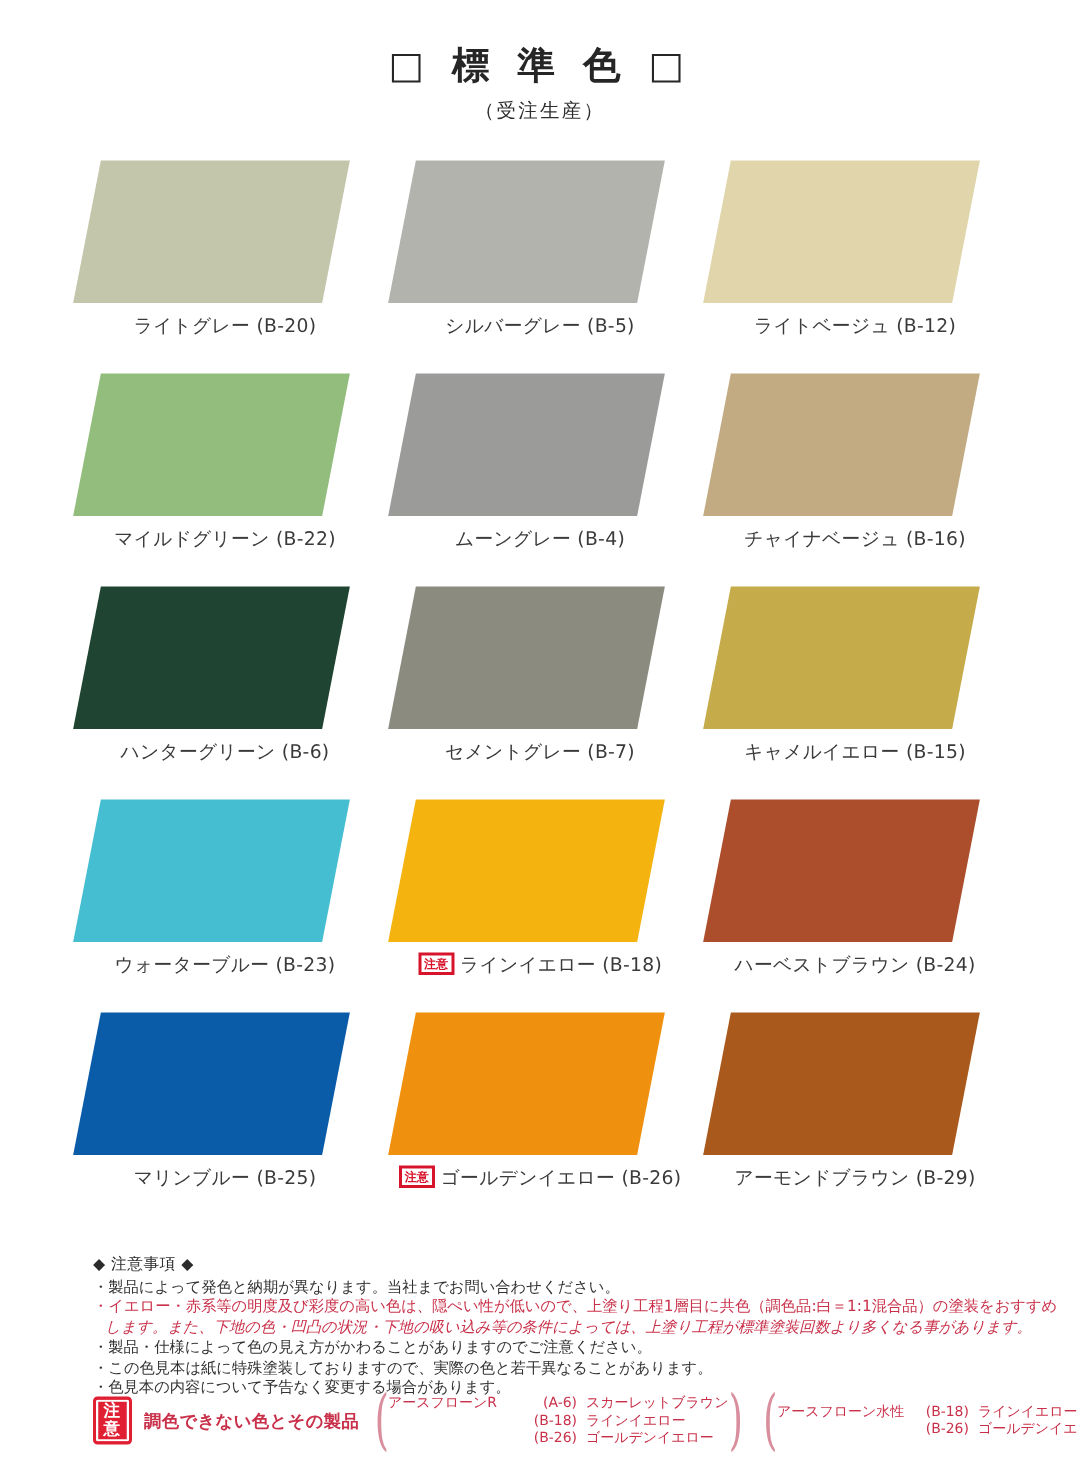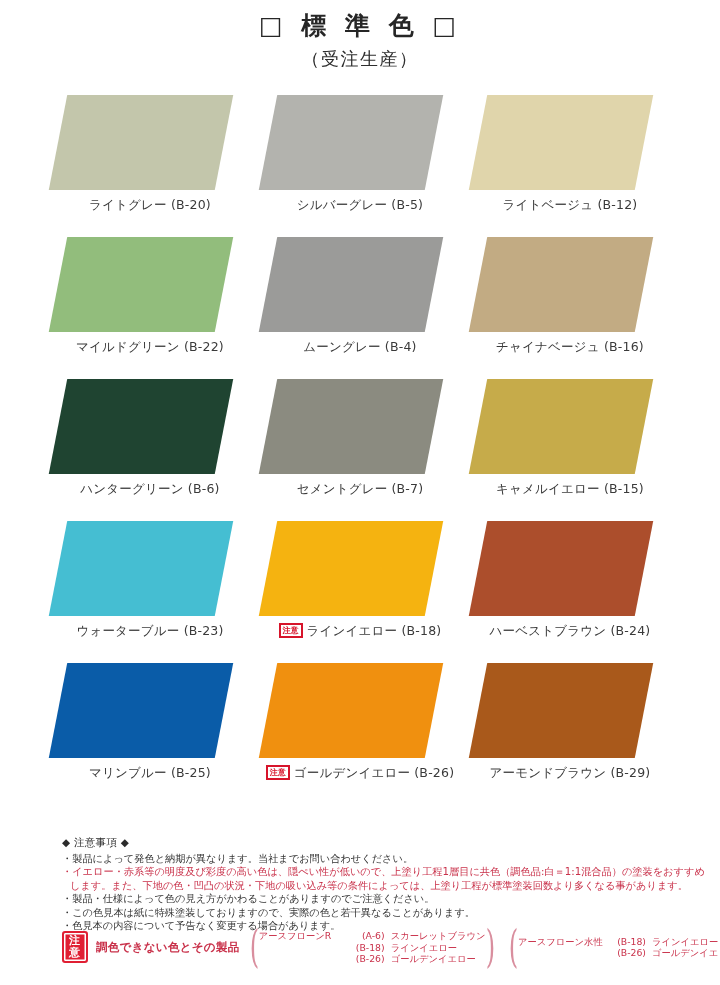--- a/index.html
+++ b/index.html
@@ -15,32 +15,32 @@
     position: relative;
     overflow: hidden;
   }
   .page {
     width: 720px;
     height: 985px;
     position: relative;
   }
   
   .header {
-    padding-top: 12px;
+    padding-top: 30px;
     text-align: center;
   }
   .title {
     font-size: 25px;
     letter-spacing: 5px;
     font-weight: 600;
     color: #262626;
     line-height: 1.1;
   }
   .subtitle {
-    font-size: 18px;
+    font-size: 13px;
     letter-spacing: 1.5px;
     color: #2e2e2e;
     margin-top: 7px;
   }
   
   .grid {
     margin: 22px auto 0 auto;
     width: 620px;
     display: grid;
     grid-template-columns: repeat(3, 200px);
@@ -112,20 +112,21 @@
     font-size: 10.2px;
     line-height: 13.4px;
     color: #333333;
     white-space: nowrap;
   }
   .note-line.red {
     color: #c9314a;
   }
   .note-line.indent {
     padding-left: 8px;
+    font-style: italic;
   }
   
   .legend {
     position: absolute;
     left: 62px;
     top: 930px;
     width: 600px;
     display: flex;
     align-items: center;
   }

